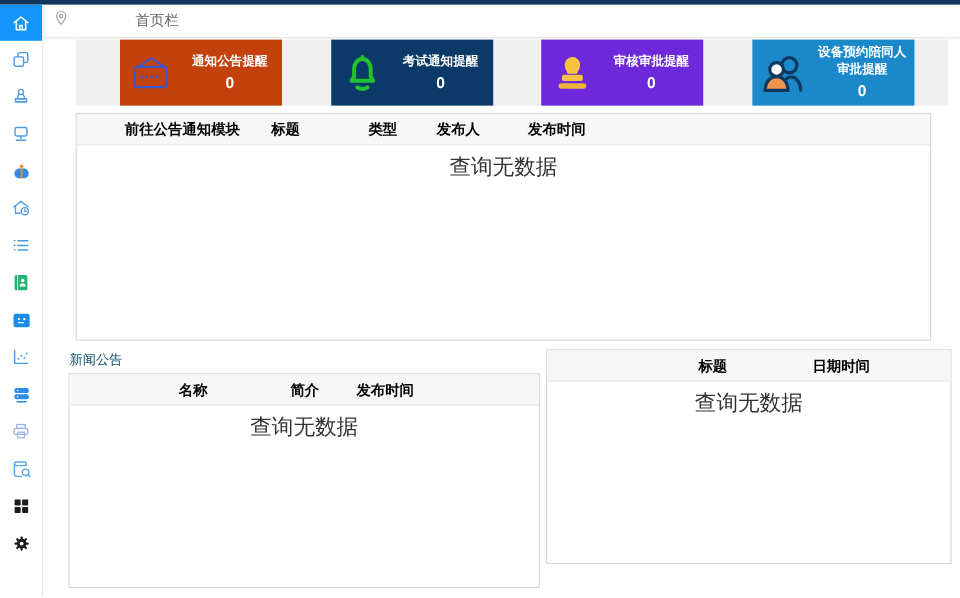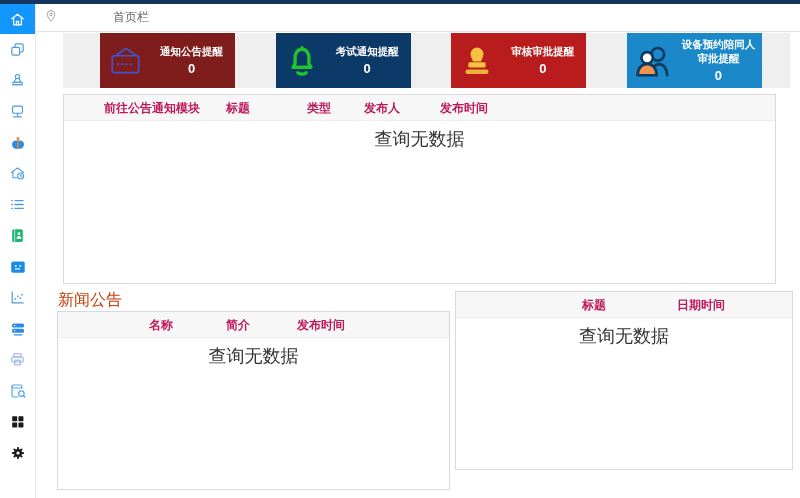--- a/index.html
+++ b/index.html
@@ -32,33 +32,33 @@
   .card-right { flex:1; display:flex; flex-direction:column; align-items:center;
     justify-content:center; padding:3px 4px 3px 0; }
   .card-label { font-size:10.5px; font-weight:bold; line-height:1.25; text-align:center; }
   .card-count { font-size:13px; font-weight:bold; margin-top:3px; }
 
   
   .panel { background:#fff; border:1px solid #d9d9d9; }
   .notice-panel { margin:6px 0 0 27px; width:713px; height:190px; }
   .thead { position:relative; height:26px; background:#f7f7f7; border-bottom:1px solid #ececec; }
   .th { position:absolute; top:0; height:26px; line-height:26px; transform:translateX(-50%);
-    font-size:12px; font-weight:bold; color:#be185d; white-space:nowrap; }
+    font-size:12px; font-weight:bold; color:#000000; white-space:nowrap; }
   .empty-text { text-align:center; font-size:18px; color:#333; padding-top:6px; }
 
   .notice-panel .c1 { left:88px; }  .notice-panel .c2 { left:174px; }
   .notice-panel .c3 { left:255px; } .notice-panel .c4 { left:318px; }
   .notice-panel .c5 { left:400px; }
 
   
   .bottom-row { margin:7px 0 0 21px; width:736px; display:flex; gap:5px; }
   .bcol-news { width:393px; } .bcol-log { width:338px; }
-  .bcol-title { font-size:16px; color:#c2410c; height:20px; line-height:18px; padding-left:1px; }
+  .bcol-title { font-size:11px; color:#0c4a6e; height:20px; line-height:18px; padding-left:1px; }
   .bbox { height:179px; }
-  .news-box .c1 { left:103px; } .news-box .c2 { left:180px; } .news-box .c3 { left:263px; }
+  .news-box .c1 { left:103px; } .news-box .c2 { left:196px; } .news-box .c3 { left:263px; }
   .log-box  .c1 { left:138px; } .log-box  .c2 { left:245px; }
 </style>
 </head>
 <body>
 
 <div class="top-strip"></div>
 
 <div class="app">
 
   <aside class="sidebar">
@@ -240,21 +240,21 @@
           <circle cx="12" cy="9.2" r="2.3"></circle>
         </svg>
       </span>
       <span class="breadcrumb-text">首页栏</span>
     </header>
 
     <div class="content">
 
       <div class="cards-strip">
 
-        <div class="card" style="background: #7f1d1d;">
+        <div class="card" style="background: #c2410c;">
           <span class="card-icon">
             <svg width="38" height="34" viewBox="0 0 36 32" fill="none" stroke="#3a57d0" stroke-width="1.6" stroke-linejoin="round">
               <path d="M8 11 L18 4 L28 11"></path>
               <rect x="5" y="11" width="25" height="16" rx="2"></rect>
               <g fill="#3a57d0" stroke="none">
                 <circle cx="10.5" cy="19" r="1.1"></circle>
                   <circle cx="14.5" cy="19" r="1.1"></circle>
                 <circle cx="18.5" cy="19" r="1.1"></circle>
                   <circle cx="22.5" cy="19" r="1.1"></circle>
               </g>
@@ -273,21 +273,21 @@
               <path d="M12 4.5 C8.8 4.5 7 7.5 7 10.5 V15 L5.5 17.5 H18.5 L17 15 V10.5 C17 7.5 15.2 4.5 12 4.5 Z"></path>
               <path d="M9 21.5 Q12 23.5 15 21.5"></path>
             </svg>
           </span>
           <span class="card-right">
             <span class="card-label">考试通知提醒</span>
             <span class="card-count">0</span>
           </span>
         </div>
 
-        <div class="card" style="background: #b91c1c;">
+        <div class="card" style="background: #6d28d9;">
           <span class="card-icon">
             <svg width="36" height="36" viewBox="0 0 24 24">
               <path d="M12 3 a4.3 4.3 0 0 1 4.3 4.3 c0 2.2-1.2 3.2-1.7 5 H9.4 C8.9 10.5 7.7 9.5 7.7 7.3 A4.3 4.3 0 0 1 12 3 Z" fill="#f5c242"></path>
               <rect x="6.2" y="12.8" width="11.6" height="3.6" rx="1" fill="#f5c242"></rect>
               <rect x="4.3" y="17.6" width="15.4" height="3" rx="1.5" fill="#eeb33a"></rect>
             </svg>
           </span>
           <span class="card-right">
             <span class="card-label">审核审批提醒</span>
             <span class="card-count">0</span>

